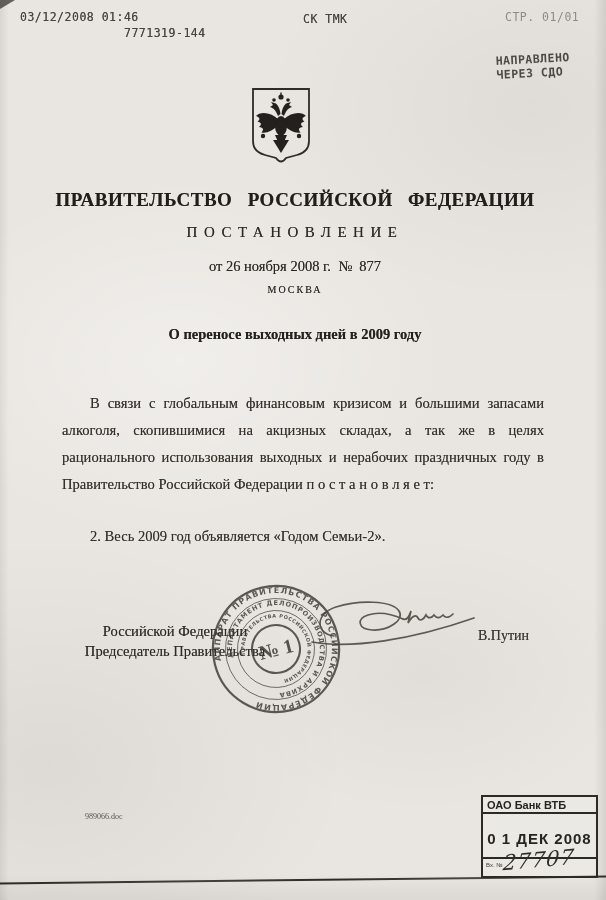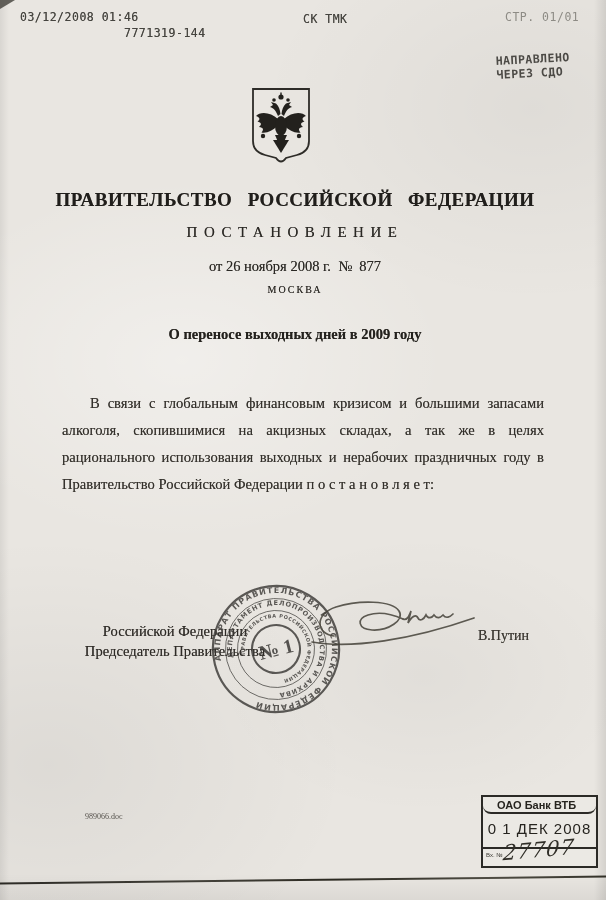--- a/index.html
+++ b/index.html
@@ -40,22 +40,22 @@
   .item1{top:496px;} .item2{top:523px;}
   .spaced{white-space:pre;}
   
   .sig-title{left:71px;top:621px;width:208px;text-align:center;font-size:14.6px;line-height:20px;color:#2e2b27;}
   .sig-name{left:478px;top:628px;font-size:14px;color:#3a3731;}
   .seal-svg{left:201px;top:574px;opacity:.82;}
   .sig-svg{left:306px;top:592px;opacity:.85;}
   
   .vtb{left:481px;top:795px;width:113px;border:2px solid #2b2a26;background:rgba(255,255,255,.12);
     font-family:"Liberation Sans", sans-serif;color:#26241f;}
-  .vtb-org{padding:2px 4px 1px 14px;font-size:11px;font-weight:bold;border-bottom:2px solid #2b2a26;border-radius:8px;}
-  .vtb-date{height:27px;padding-top:6px;text-align:center;font-size:15px;font-weight:normal;letter-spacing:1px;}
+  .vtb-org{padding:2px 4px 1px 4px;font-size:11px;font-weight:bold;border-bottom:2px solid #2b2a26;}
+  .vtb-date{height:27px;padding-top:16px;text-align:center;font-size:15px;font-weight:bold;letter-spacing:1px;}
   .vtb-bottom{position:relative;height:17px;border-top:2px solid #2b2a26;}
   .vtb-label{position:absolute;left:3px;top:3px;font-size:6px;color:#3c3a34;}
   .vtb-number{position:absolute;left:20px;top:-11px;font-family:"DejaVu Serif", serif;font-style:italic;
     font-size:21px;color:#302e28;transform:rotate(-5deg) skewX(-10deg);letter-spacing:1px;}
   .doc-file{left:85px;top:812px;font-family:Liberation Serif, serif;font-size:8px;color:#57544e;}
   .scan-line{left:-6px;top:879px;width:620px;height:2.4px;transform:rotate(-0.65deg);opacity:.88;
     background:linear-gradient(90deg,#14120d 0%,#2c2a22 35%,#121007 55%,#3a382e 80%,#1a180f 100%);}
 </style>
 </head>
 <body>
@@ -97,20 +97,21 @@
   <div class="abs center-line org-title ink">ПРАВИТЕЛЬСТВО РОССИЙСКОЙ ФЕДЕРАЦИИ</div>
   <div class="abs center-line doc-type ink">ПОСТАНОВЛЕНИЕ</div>
   <div class="abs center-line date-line ink">от 26 ноября 2008 г.  №  877</div>
   <div class="abs center-line city-line ink">МОСКВА</div>
   <div class="abs center-line subject ink">О переносе выходных дней в 2009 году</div>
 
   <p class="abs body-par ink">
     <span>В связи с глобальным финансовым кризисом и большими запасами алкоголя, скопившимися на акцизных складах, а так же в целях рационального использования выходных и нерабочих праздничных году в Правительство Российской Федерации</span>
     <span class="spaced">п о с т а н о в л я е т:</span>
   </p>
+  <p class="abs list-item item2 ink">2. Весь 2009 год объявляется «Годом Семьи-2».</p>
 
   <div class="abs sig-title ink">
     <div>Российской Федерации</div>
     <div>Председатель Правительства</div>
   </div>
 
   <svg class="abs seal-svg" width="150" height="150" viewBox="0 0 150 150">
     <g transform="rotate(-14 75 75)">
       <defs>
         <path id="ringA" d="M75,75 m-56,0 a56,56 0 1,1 112,0 a56,56 0 1,1 -112,0"></path>

